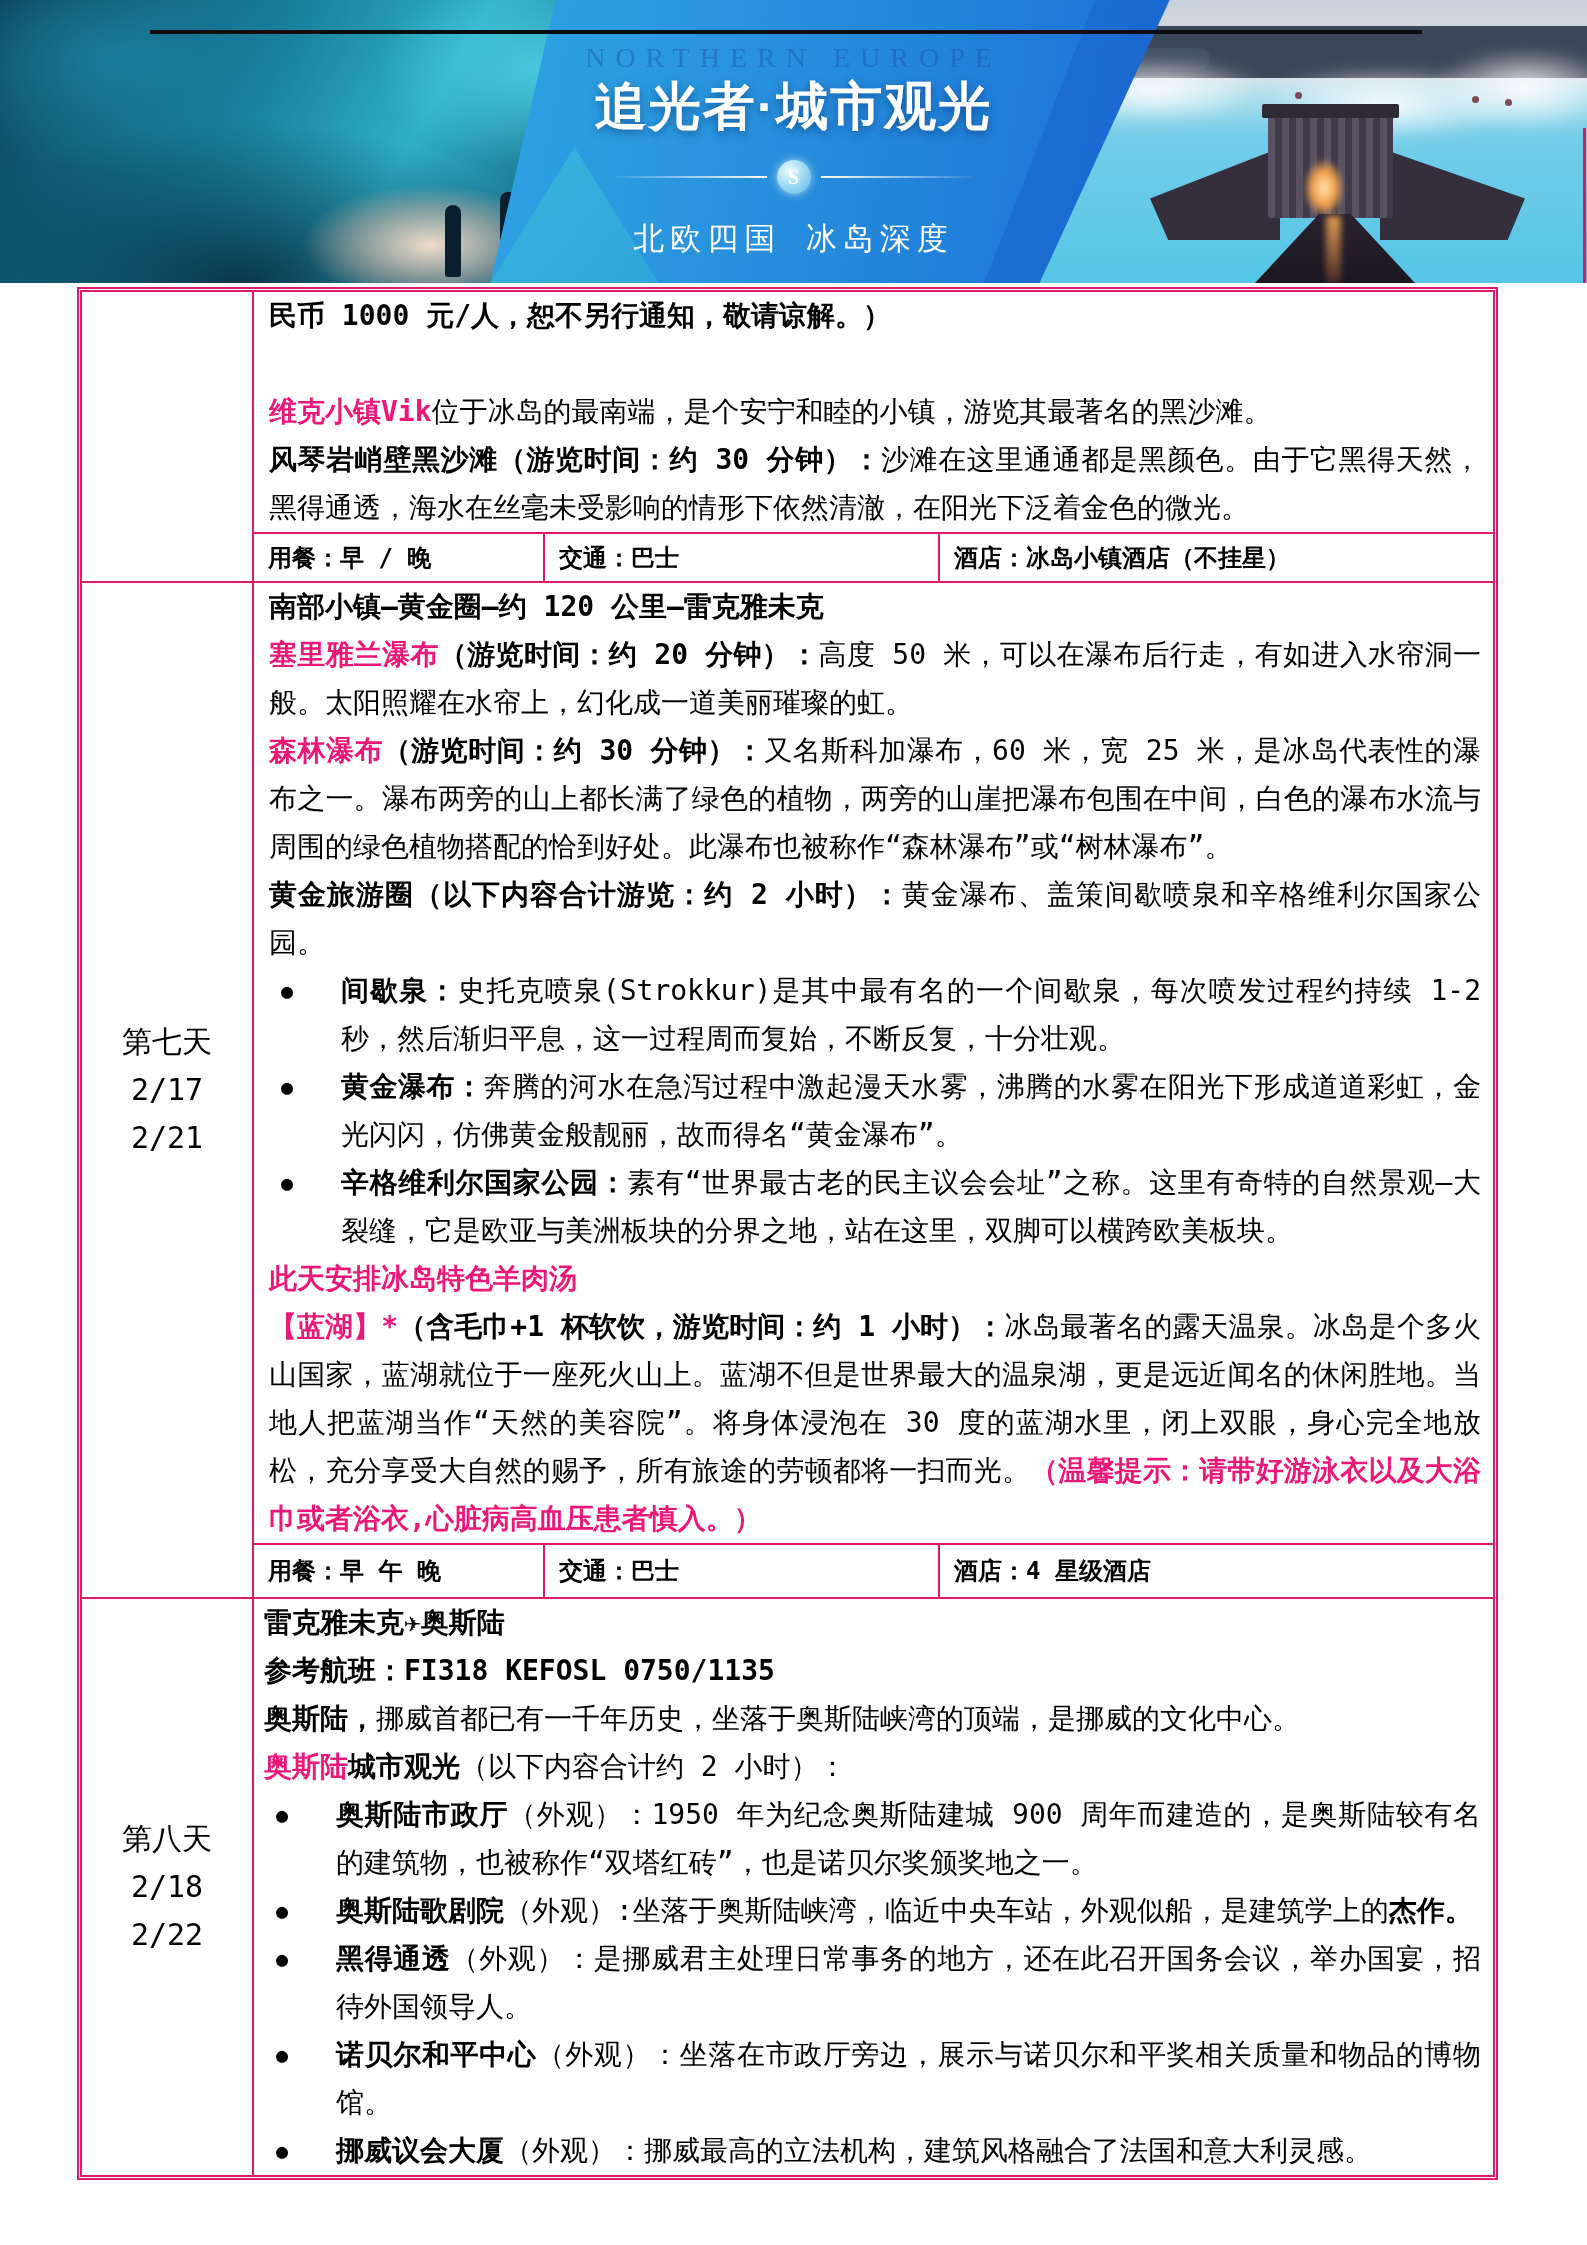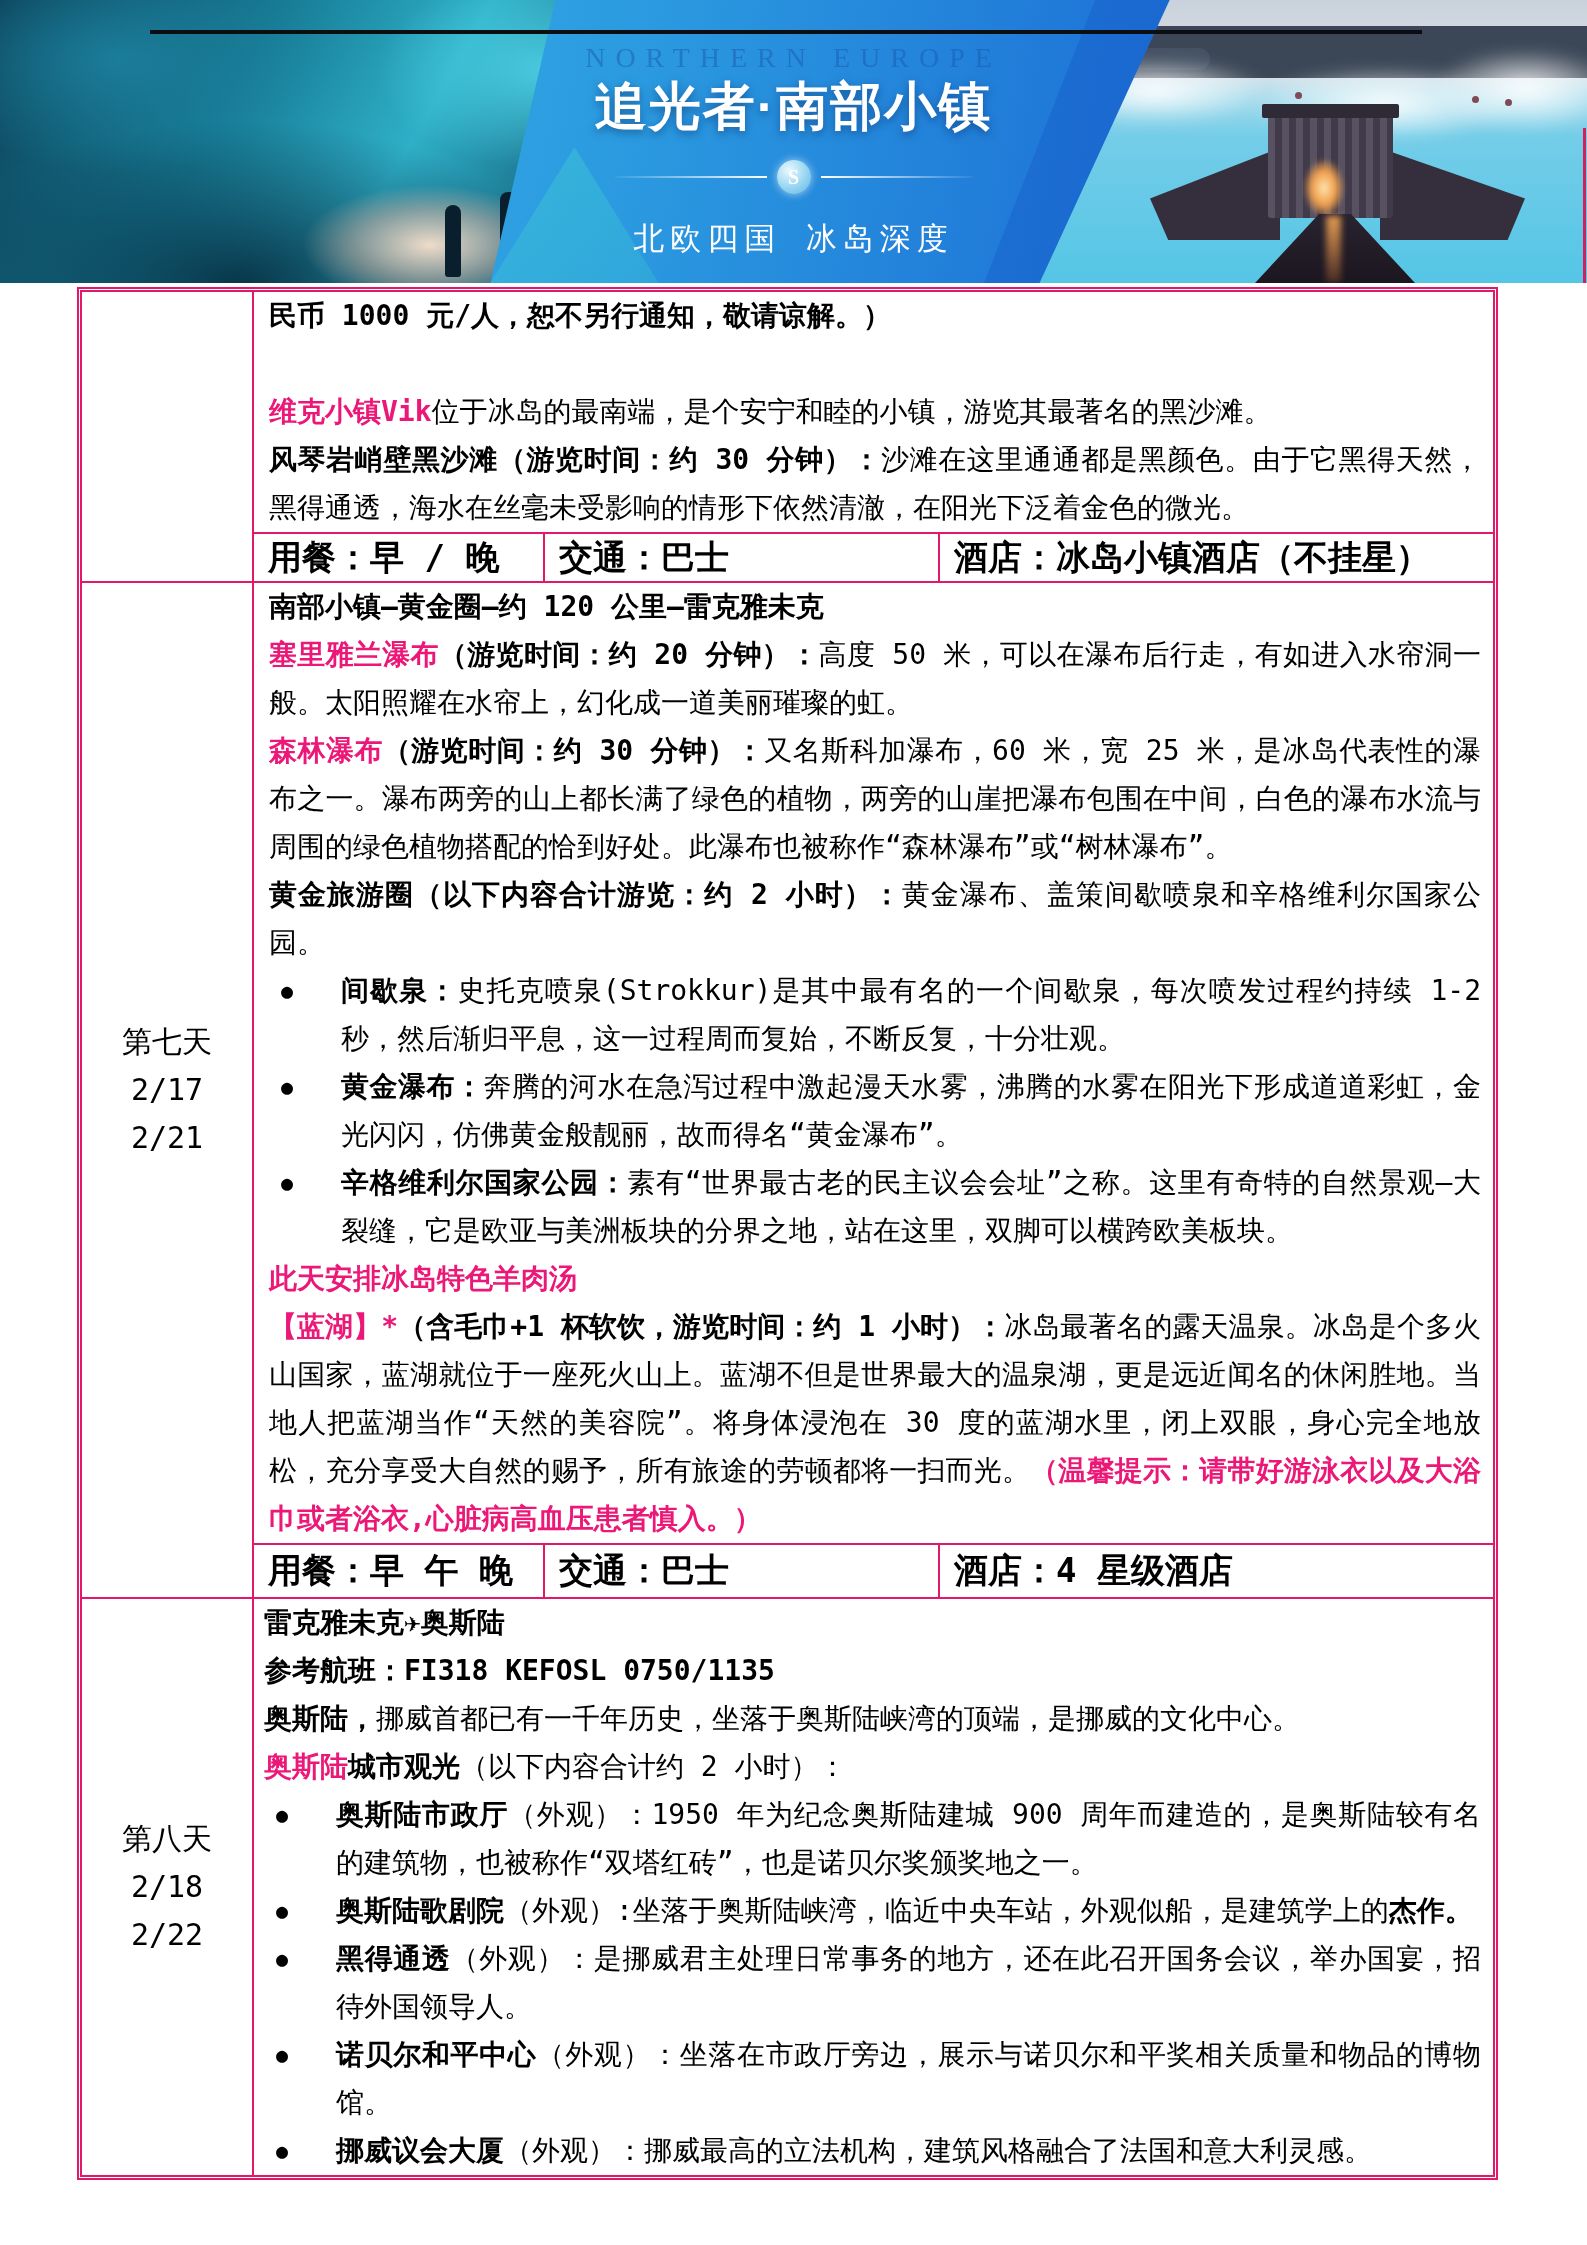--- a/index.html
+++ b/index.html
@@ -81,21 +81,21 @@
   .content-cell{flex:1;display:flex;flex-direction:column;min-width:0;}
   .content-body{padding:0 12px 0 15px;}
   .para{font-size:28px;line-height:48px;text-align:justify;}
   .line-spacer{height:48px;}
   .bullet{position:relative;padding-left:72px;}
   .marker{position:absolute;left:12px;top:0;font-size:20px;line-height:48px;}
   .run-r{font-weight:400;}
   .run-b{font-weight:700;}
   .run-pb{font-weight:700;color:var(--pinktext);}
   .meal-strip{border-top:2px solid var(--pink);display:flex;align-items:stretch;
-      font-weight:700;font-size:34px;}
+      font-weight:700;font-size:24px;}
   .meal-cell{box-sizing:border-box;padding-left:14px;display:flex;align-items:center;
       border-right:2px solid var(--pink);}
   .meal-cell.last{border-right:none;flex:1;}
 </style>
 </head>
 <body>
 
 <div class="page">
 
   <div class="banner">
@@ -121,21 +121,21 @@
       <div class="glow"></div>
       <div class="walkway"></div>
       <div class="walkglow"></div>
     </div>
     <div class="band"></div>
     <div class="band-teal"></div>
     <div class="band-deep"></div>
     <div class="black-line"></div>
     <div class="edge-line"></div>
     <div class="wm">NORTHERN EUROPE</div>
-    <div class="btitle">追光者·南部小镇</div>
+    <div class="btitle">追光者·城市观光</div>
     <div class="bdivider">
       <div class="dline left"></div>
       <div class="logo-circle">S</div>
       <div class="dline right"></div>
     </div>
     <div class="bsub">北欧四国 冰岛深度</div>
   </div>
 
   <div class="doc-table">
       <div class="trow">

